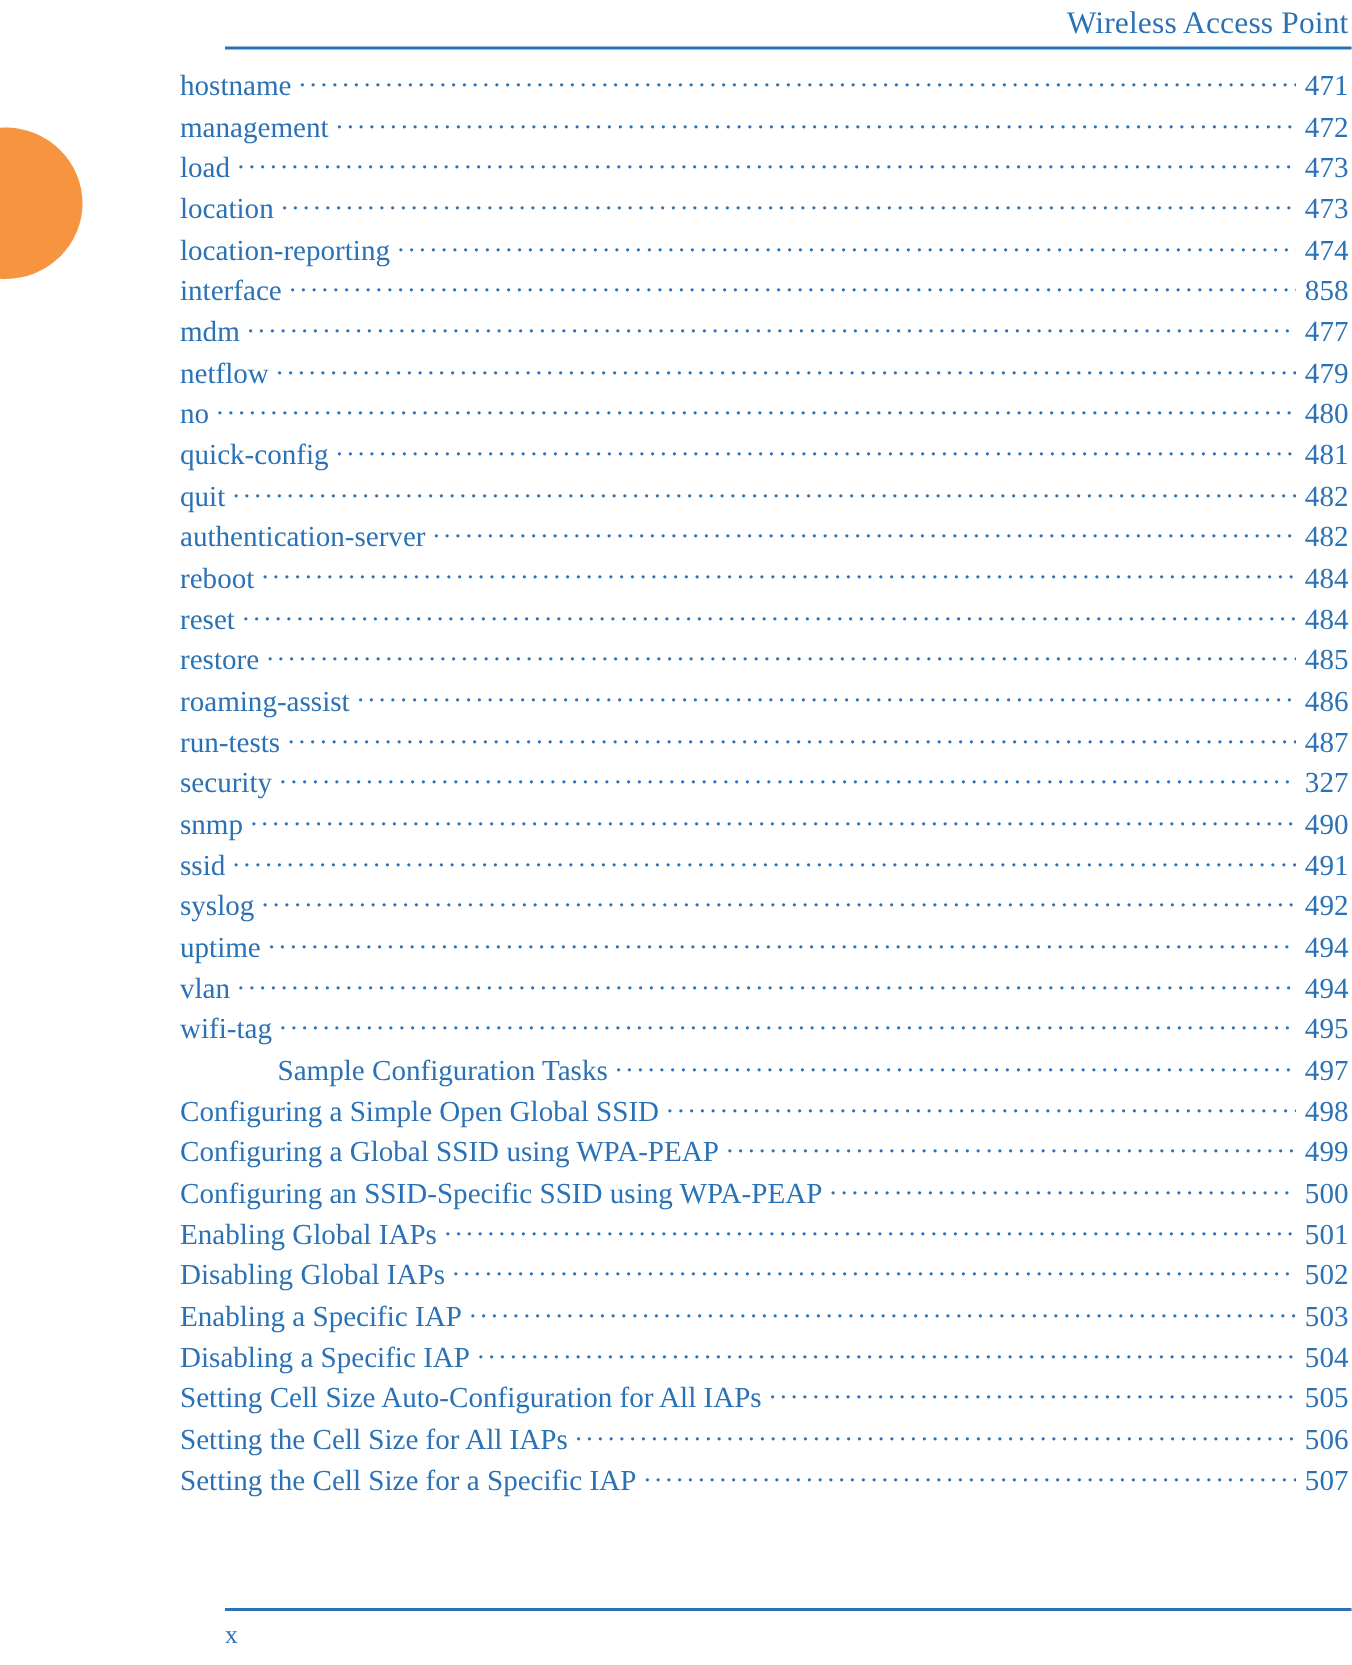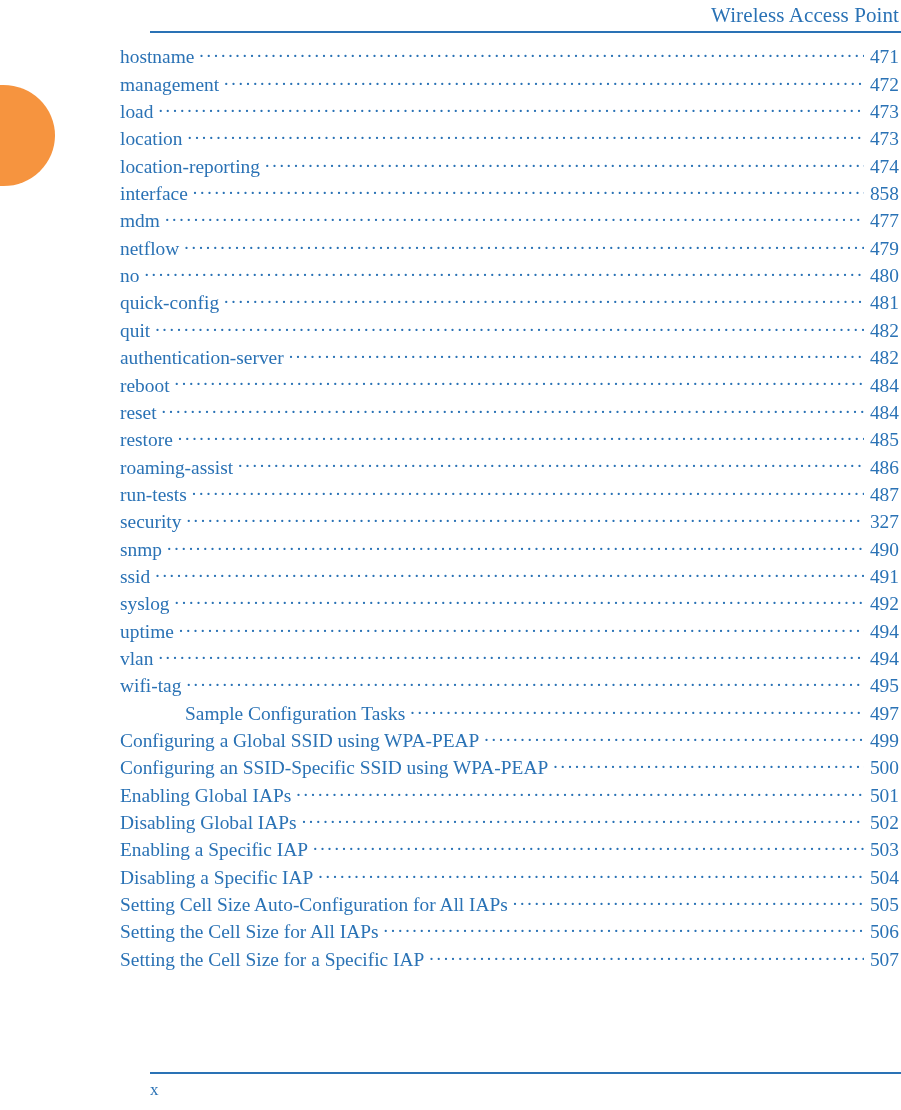--- a/index.html
+++ b/index.html
@@ -245,20 +245,25 @@
       <span class="toc-label">wifi-tag</span>
       <span class="toc-leader"></span>
       <span class="toc-page">495</span>
     </div>
     <div class="toc-entry level-1">
       <span class="toc-label">Sample Configuration Tasks</span>
       <span class="toc-leader"></span>
       <span class="toc-page">497</span>
     </div>
     <div class="toc-entry level-2">
+      <span class="toc-label">Configuring a Simple Open Global SSID</span>
+      <span class="toc-leader"></span>
+      <span class="toc-page">498</span>
+    </div>
+    <div class="toc-entry level-2">
       <span class="toc-label">Configuring a Global SSID using WPA-PEAP</span>
       <span class="toc-leader"></span>
       <span class="toc-page">499</span>
     </div>
     <div class="toc-entry level-2">
       <span class="toc-label">Configuring an SSID-Specific SSID using WPA-PEAP</span>
       <span class="toc-leader"></span>
       <span class="toc-page">500</span>
     </div>
     <div class="toc-entry level-2">

